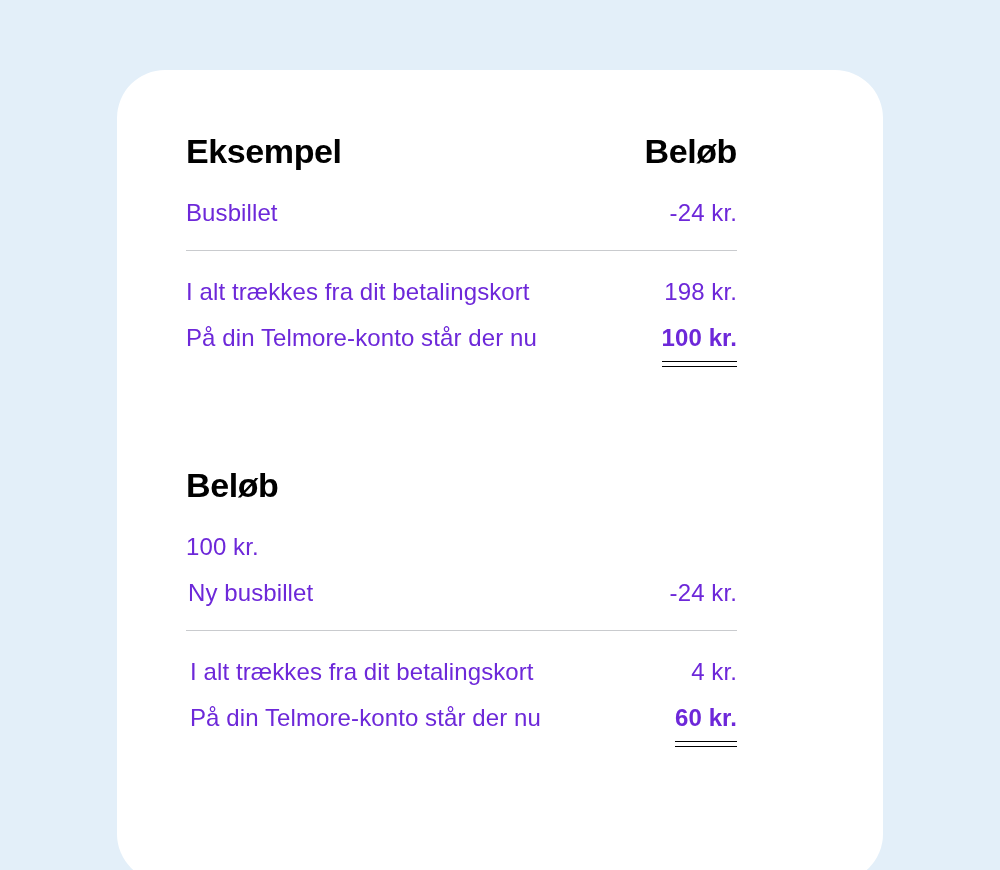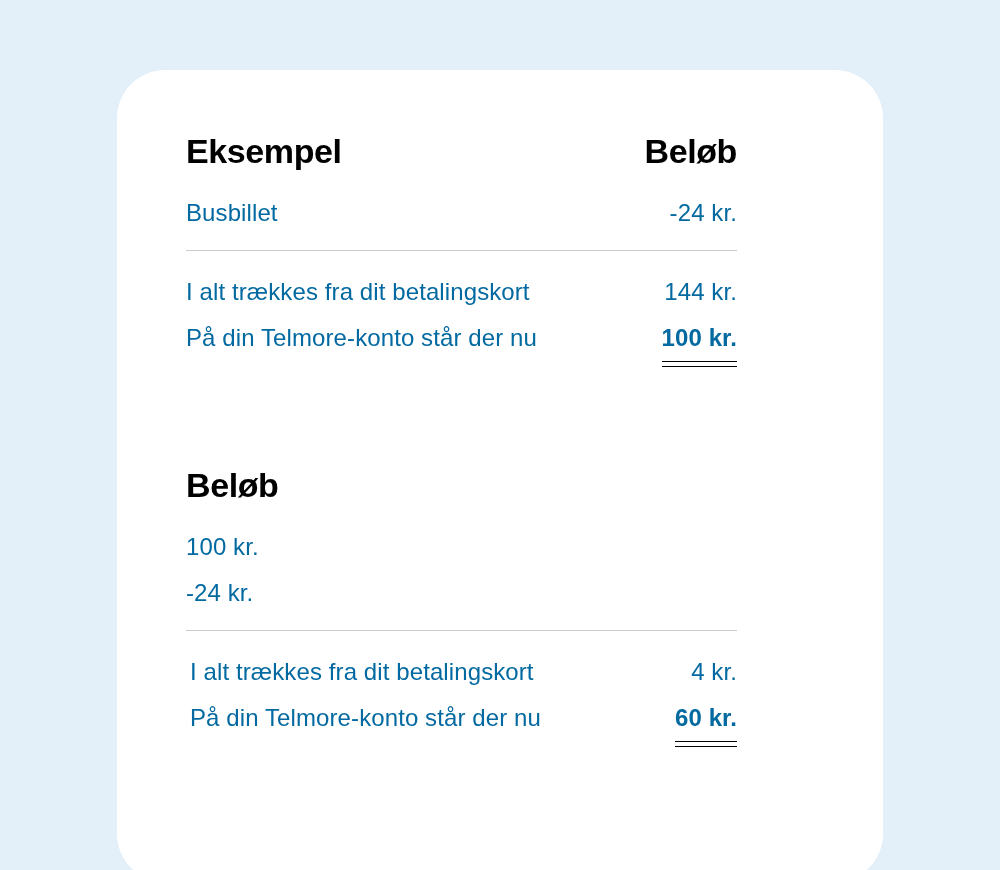--- a/index.html
+++ b/index.html
@@ -55,21 +55,21 @@
   }
 
   
   .row-item {
     height: 46px;
   }
   .row-item .label,
   .row-item .amount {
     font-size: 24px;
     font-weight: 400;
-    color: #0369a1;
+    color: #6d28d9;
     line-height: 46px;
     letter-spacing: 0.1px;
   }
 
   .label { text-align: left; white-space: nowrap; }
   .amount { text-align: left; white-space: nowrap; }
 
   .spacer-sm { height: 14px; }
   .spacer-head { height: 16px; }
 
@@ -123,21 +123,21 @@
       <span class="amount">-24 kr.</span>
     </div>
 
 
     <div class="spacer-sm"></div>
     <div class="divider"></div>
     <div class="spacer-after-divider"></div>
 
     <div class="row row-item row-total">
       <span class="label">I alt trækkes fra dit betalingskort</span>
-      <span class="amount">144 kr.</span>
+      <span class="amount">198 kr.</span>
     </div>
 
     <div class="row row-item row-total">
       <span class="label">På din Telmore-konto står der nu</span>
       <span class="amount strong">100 kr.</span>
     </div>
 
   </div>
 
   <div class="table" id="table-2">
@@ -146,20 +146,21 @@
       <span class="amount">Beløb</span>
     </div>
 
     <div class="spacer-head"></div>
 
     <div class="row row-item">
       <span class="amount">100 kr.</span>
     </div>
 
     <div class="row row-item">
+      <span class="label">Ny busbillet</span>
       <span class="amount">-24 kr.</span>
     </div>
 
     <div class="spacer-sm"></div>
     <div class="divider"></div>
     <div class="spacer-after-divider"></div>
 
     <div class="row row-item row-total">
       <span class="label">I alt trækkes fra dit betalingskort</span>
       <span class="amount">4 kr.</span>

